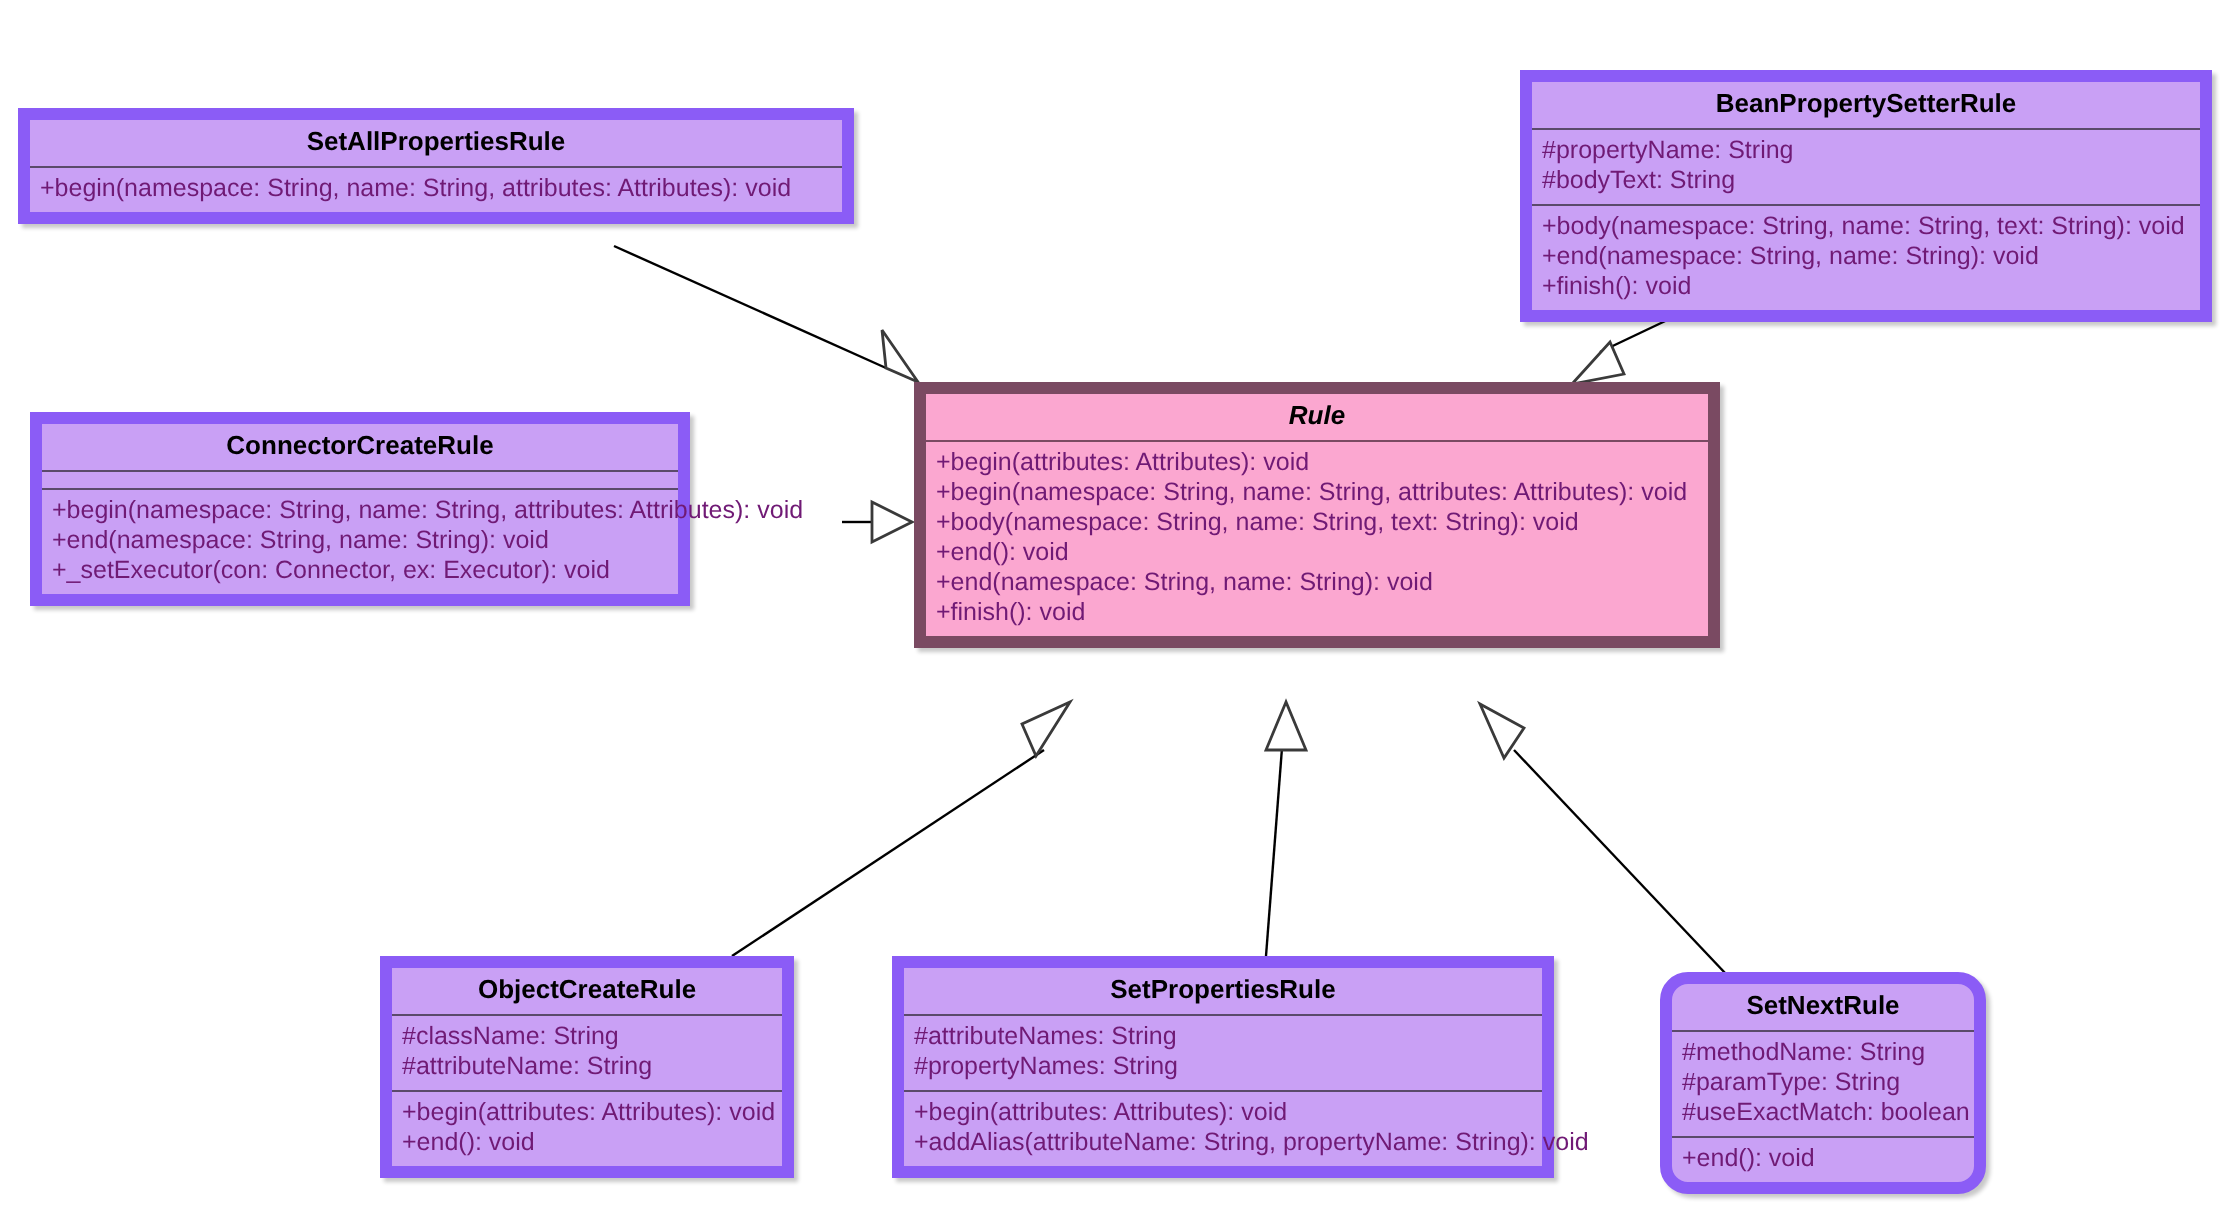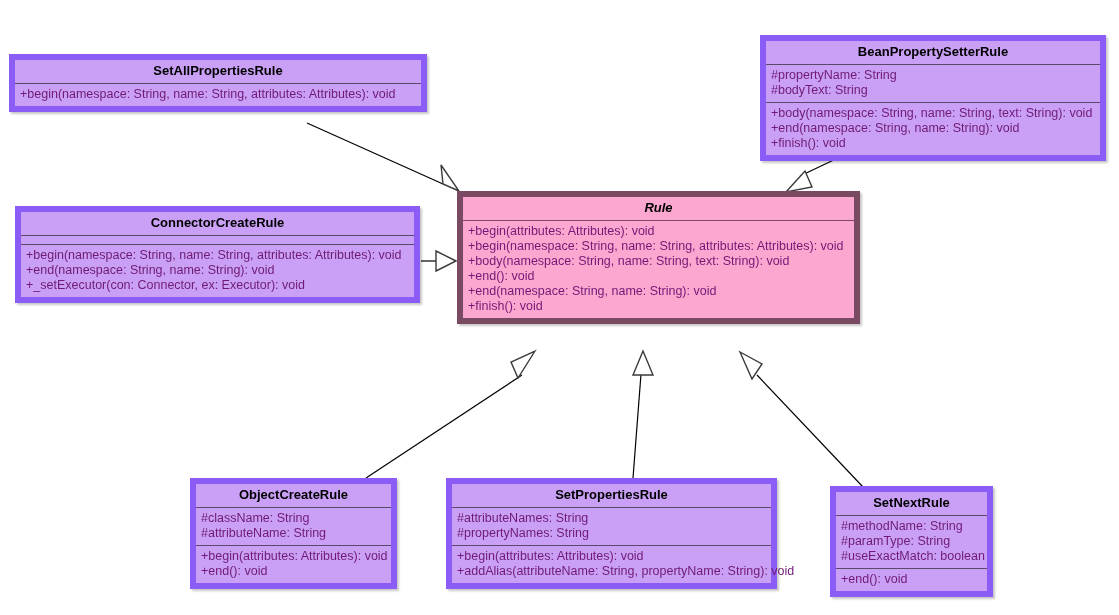--- a/index.html
+++ b/index.html
@@ -69,25 +69,25 @@
   .cls-compartment.empty-compartment {
     min-height: 9px;
     padding: 0;
   }
   .member-line {
     white-space: nowrap;
   }
   
   #cls-setallpropertiesrule { left: 9px;  top: 54px;  width: 418px; }
   #cls-beanpropertysetterrule { left: 760px; top: 35px;  width: 346px; }
-  #cls-connectorcreaterule { left: 15px;  top: 206px; width: 405px; }
+  #cls-connectorcreaterule { left: 15px;  top: 206px; width: 330px; }
   #cls-rule { left: 457px; top: 191px; width: 403px; }
   #cls-objectcreaterule { left: 190px; top: 478px; width: 207px; }
   #cls-setpropertiesrule { left: 446px; top: 478px; width: 331px; }
-  #cls-setnextrule { left: 830px; top: 486px; width: 163px; }
+  #cls-setnextrule { left: 830px; top: 486px; width: 163px; border-radius: 14px; }
 </style>
 </head>
 <body>
 
 <div id="diagram-canvas">
 
   <svg id="edges-layer" width="1119" height="615" viewBox="0 0 1119 615" xmlns="http://www.w3.org/2000/svg">
 
     <g>
       <line x1="307" y1="123" x2="443" y2="184" stroke="#000" stroke-width="1.2"></line>

